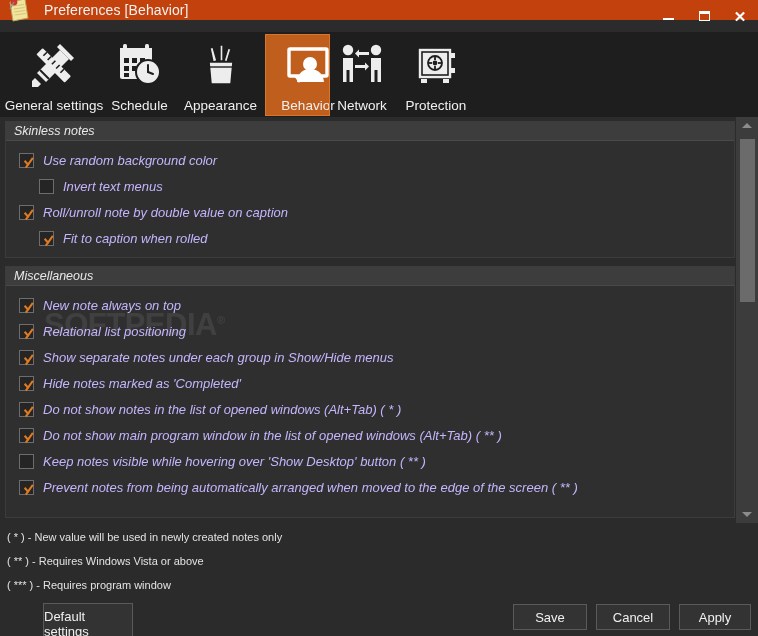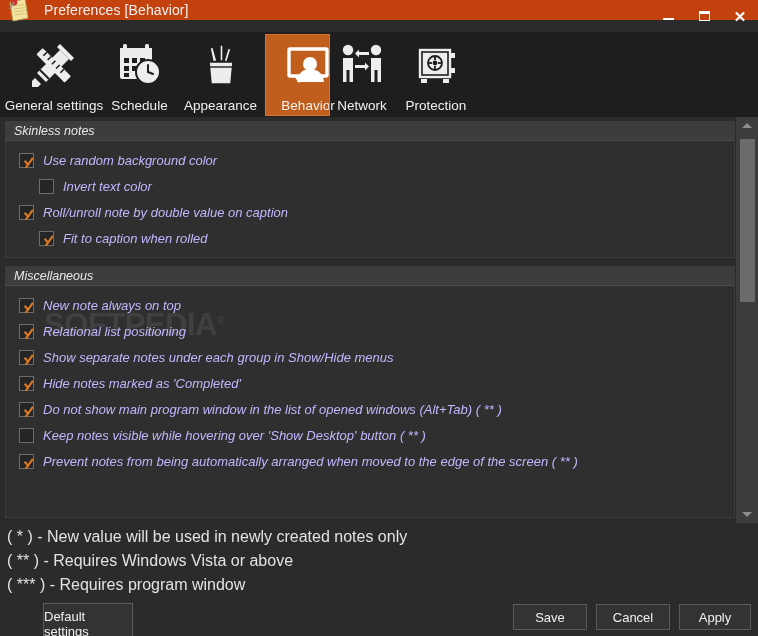--- a/index.html
+++ b/index.html
@@ -245,21 +245,21 @@
     background: #6b6b6b;
   }
 
   
   .footnotes {
     position: absolute;
     left: 0; top: 525px;
     width: 758px; height: 75px;
   }
   .fn {
-    font-size: 16px;
+    font-size: 11px;
     color: #e2e2e2;
     padding-left: 7px;
     height: 24px;
     line-height: 24px;
     white-space: nowrap;
   }
   .btn {
     position: absolute;
     box-sizing: border-box;
     background: #333333;
@@ -440,21 +440,21 @@
       <div class="gb-header">
         <span class="t">Skinless notes</span>
       </div>
       <div class="gb-body">
         <div class="cbrow">
           <span class="cbox checked"></span>
           <span class="cblabel">Use random background color</span>
         </div>
         <div class="cbrow indent">
           <span class="cbox"></span>
-          <span class="cblabel">Invert text color</span>
+          <span class="cblabel">Invert text menus</span>
         </div>
         <div class="cbrow">
           <span class="cbox checked"></span>
           <span class="cblabel">Roll/unroll note by double value on caption</span>
         </div>
         <div class="cbrow indent">
           <span class="cbox checked"></span>
           <span class="cblabel">Fit to caption when rolled</span>
         </div>
       </div>
@@ -473,20 +473,24 @@
           <span class="cbox checked"></span>
           <span class="cblabel">Relational list positioning</span>
         </div>
         <div class="cbrow">
           <span class="cbox checked"></span>
           <span class="cblabel">Show separate notes under each group in Show/Hide menus</span>
         </div>
         <div class="cbrow">
           <span class="cbox checked"></span>
           <span class="cblabel">Hide notes marked as 'Completed'</span>
+        </div>
+        <div class="cbrow">
+          <span class="cbox checked"></span>
+          <span class="cblabel">Do not show notes in the list of opened windows (Alt+Tab) ( * )</span>
         </div>
         <div class="cbrow">
           <span class="cbox checked"></span>
           <span class="cblabel">Do not show main program window in the list of opened windows (Alt+Tab) ( ** )</span>
         </div>
         <div class="cbrow">
           <span class="cbox"></span>
           <span class="cblabel">Keep notes visible while hovering over 'Show Desktop' button ( ** )</span>
         </div>
         <div class="cbrow">

